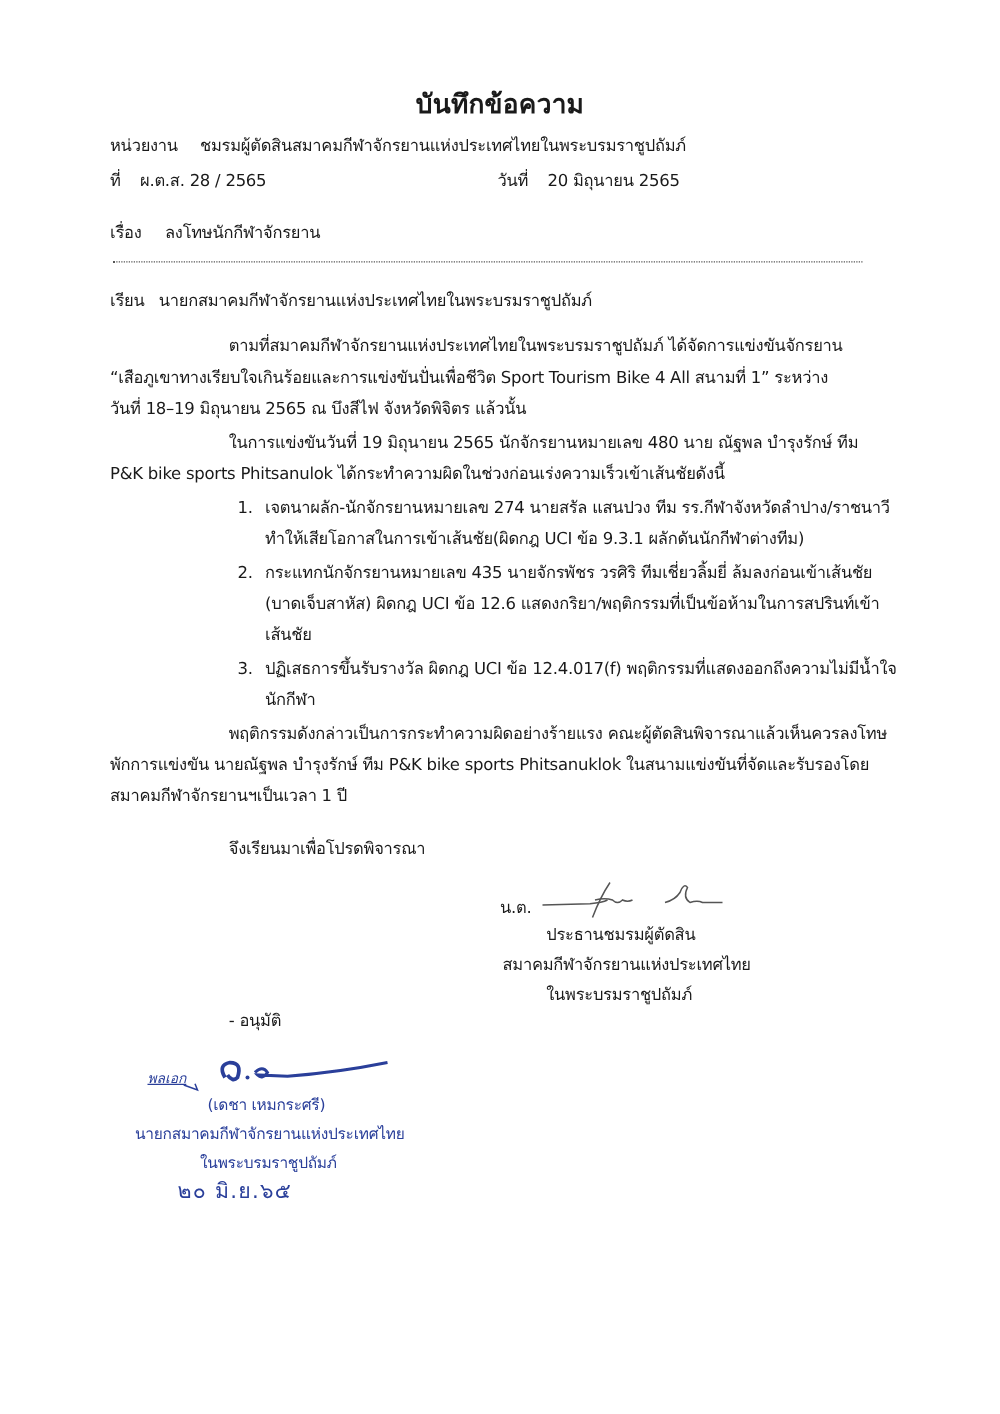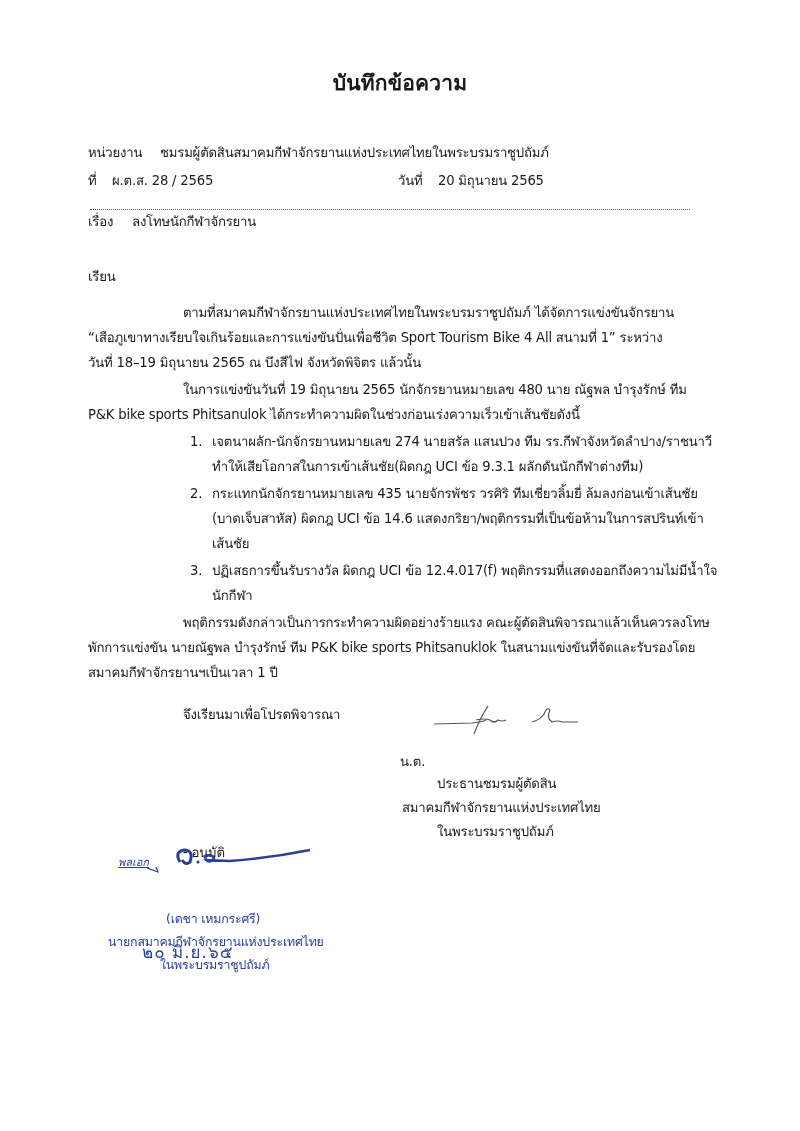--- a/index.html
+++ b/index.html
@@ -3,21 +3,21 @@
 <meta charset="utf-8">
 <style>
   html, body { margin: 0; padding: 0; background: #ffffff; }
   body {
     width: 800px; height: 1131px; position: relative; overflow: hidden;
     font-family: "DejaVu Sans", "Liberation Sans", sans-serif;
     color: #1a1a1a;
   }
   .page { position: absolute; left: 0; top: 0; width: 752px; height: 1131px; }
   .abs { position: absolute; white-space: nowrap; }
-  .txt { font-size: 13.2px; line-height: 20px; letter-spacing: -0.2px; margin-top: 35px; }
+  .txt { font-size: 13.2px; line-height: 20px; letter-spacing: -0.2px; }
   .title {
     left: 0; width: 800px; top: 66px; text-align: center;
     font-size: 21px; font-weight: bold; letter-spacing: 0.2px;
   }
   .dots {
     left: 90px; top: 209px; width: 600px; height: 2px;
     border-top: 1.5px dotted #555;
   }
   .blue { color: #2a3f9a; }
   .sig-svg { position: absolute; overflow: visible; }
@@ -36,36 +36,37 @@
   <div class="abs txt" style="left:112px; top:136px;">ผ.ต.ส. 28 / 2565</div>
   <div class="abs txt" style="left:398px; top:136px;">วันที่</div>
   <div class="abs txt" style="left:438px; top:136px;">20 มิถุนายน 2565</div>
 
   <div class="abs txt" style="left:88px; top:177px;">เรื่อง</div>
   <div class="abs txt" style="left:132px; top:177px;">ลงโทษนักกีฬาจักรยาน</div>
 
   <div class="abs dots"></div>
 
   <div class="abs txt" style="left:88px; top:232px;">เรียน</div>
+  <div class="abs txt" style="left:127px; top:232px;">นายกสมาคมกีฬาจักรยานแห่งประเทศไทยในพระบรมราชูปถัมภ์</div>
 
   <div class="abs txt" style="left:183px; top:268px;">ตามที่สมาคมกีฬาจักรยานแห่งประเทศไทยในพระบรมราชูปถัมภ์ ได้จัดการแข่งขันจักรยาน</div>
   <div class="abs txt" style="left:88px; top:293px;">“เสือภูเขาทางเรียบใจเกินร้อยและการแข่งขันปั่นเพื่อชีวิต  Sport Tourism Bike 4  All  สนามที่ 1” ระหว่าง</div>
   <div class="abs txt" style="left:88px; top:318px;">วันที่ 18–19 มิถุนายน 2565  ณ บึงสีไฟ จังหวัดพิจิตร แล้วนั้น</div>
 
   <div class="abs txt" style="left:183px; top:345px;">ในการแข่งขันวันที่ 19 มิถุนายน 2565  นักจักรยานหมายเลข 480 นาย ณัฐพล บำรุงรักษ์ ทีม</div>
   <div class="abs txt" style="left:88px; top:370px;">P&amp;K bike sports Phitsanulok  ได้กระทำความผิดในช่วงก่อนเร่งความเร็วเข้าเส้นชัยดังนี้</div>
 
   <div>
     <div class="abs txt" style="left:190px; top:397px;">1.</div>
     <div class="abs txt" style="left:212px; top:397px;">เจตนาผลัก-นักจักรยานหมายเลข 274 นายสรัล แสนปวง ทีม รร.กีฬาจังหวัดลำปาง/ราชนาวี</div>
     <div class="abs txt" style="left:212px; top:422px;">ทำให้เสียโอกาสในการเข้าเส้นชัย(ผิดกฎ UCI ข้อ 9.3.1 ผลักดันนักกีฬาต่างทีม)</div>
 
     <div class="abs txt" style="left:190px; top:449px;">2.</div>
     <div class="abs txt" style="left:212px; top:449px;">กระแทกนักจักรยานหมายเลข 435 นายจักรพัชร  วรศิริ ทีมเชี่ยวลิ้มยี่ ล้มลงก่อนเข้าเส้นชัย</div>
-    <div class="abs txt" style="left:212px; top:474px;">(บาดเจ็บสาหัส) ผิดกฎ UCI ข้อ 14.6 แสดงกริยา/พฤติกรรมที่เป็นข้อห้ามในการสปรินท์เข้า</div>
+    <div class="abs txt" style="left:212px; top:474px;">(บาดเจ็บสาหัส) ผิดกฎ UCI ข้อ 12.6 แสดงกริยา/พฤติกรรมที่เป็นข้อห้ามในการสปรินท์เข้า</div>
     <div class="abs txt" style="left:212px; top:499px;">เส้นชัย</div>
 
     <div class="abs txt" style="left:190px; top:526px;">3.</div>
     <div class="abs txt" style="left:212px; top:526px;">ปฏิเสธการขึ้นรับรางวัล ผิดกฎ UCI ข้อ 12.4.017(f) พฤติกรรมที่แสดงออกถึงความไม่มีน้ำใจ</div>
     <div class="abs txt" style="left:212px; top:551px;">นักกีฬา</div>
   </div>
 
   <div class="abs txt" style="left:183px; top:578px;">พฤติกรรมดังกล่าวเป็นการกระทำความผิดอย่างร้ายแรง คณะผู้ตัดสินพิจารณาแล้วเห็นควรลงโทษ</div>
   <div class="abs txt" style="left:88px; top:603px;">พักการแข่งขัน นายณัฐพล บำรุงรักษ์ ทีม P&amp;K bike sports Phitsanuklok ในสนามแข่งขันที่จัดและรับรองโดย</div>
   <div class="abs txt" style="left:88px; top:628px;">สมาคมกีฬาจักรยานฯเป็นเวลา 1 ปี</div>

